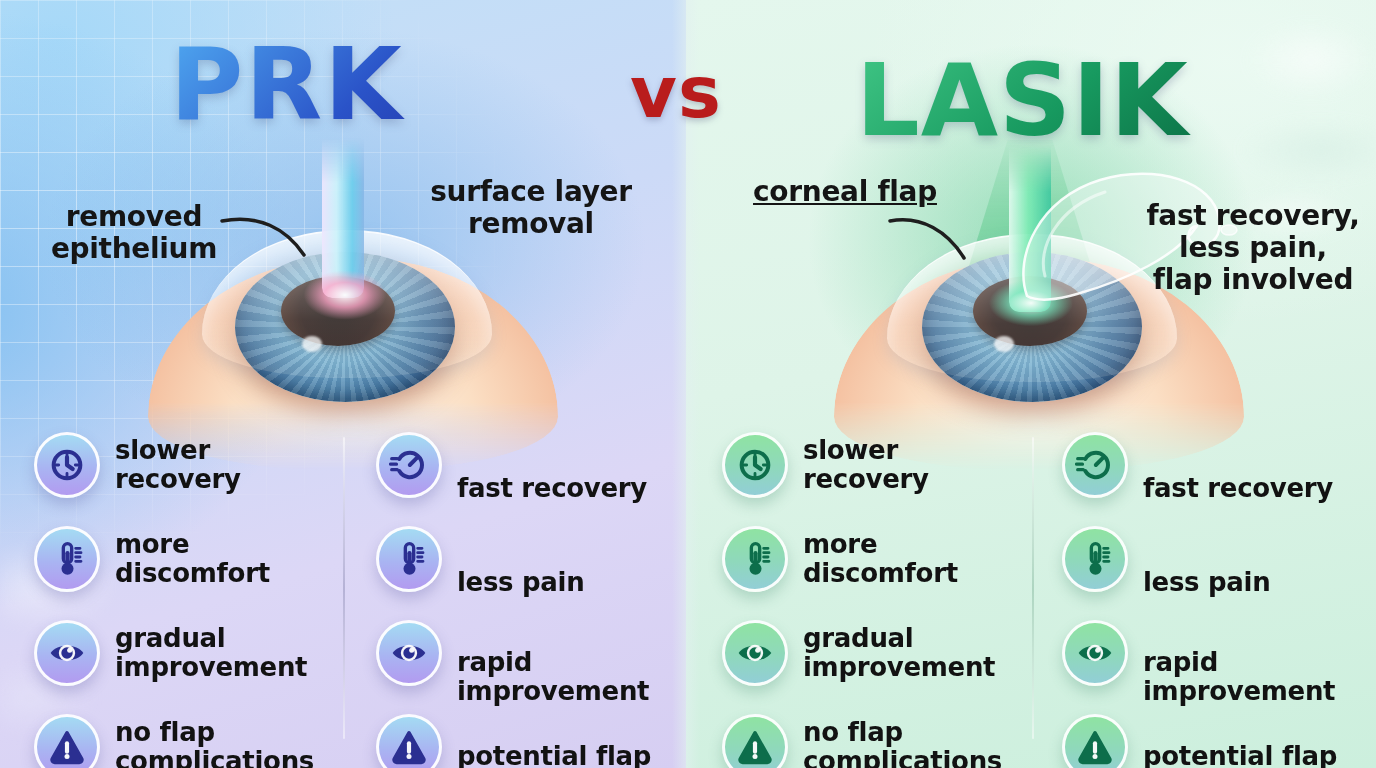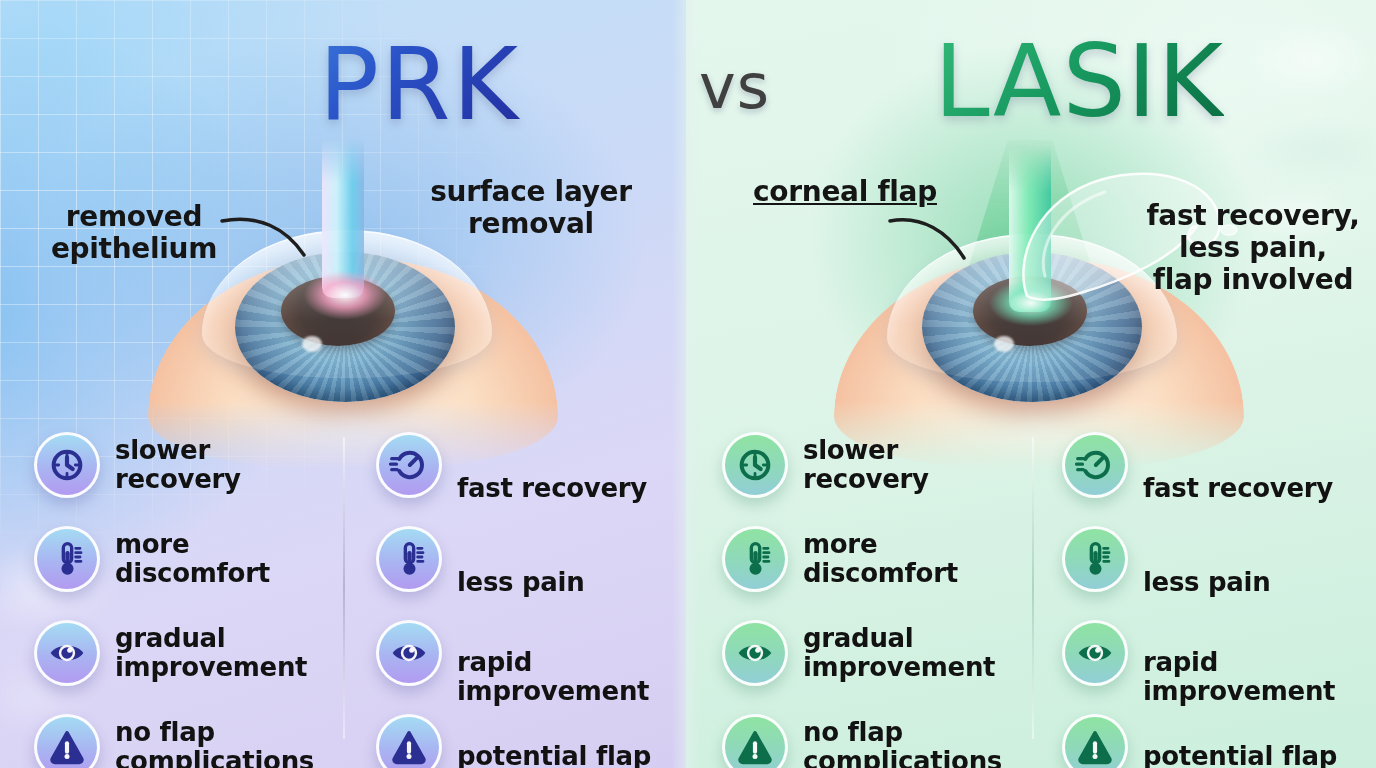--- a/index.html
+++ b/index.html
@@ -36,28 +36,28 @@
     background:
       radial-gradient(95px 55px at 165px 60px, rgba(255,255,255,.85), transparent 70%),
       radial-gradient(120px 45px at 175px 150px, rgba(214,238,228,.95), transparent 70%),
       radial-gradient(90px 35px at 150px 215px, rgba(255,255,255,.75), transparent 70%); }
   .ghost-bl { left:0; bottom:0; width:200px; height:260px; z-index:1; opacity:.5; filter:blur(9px);
     background:
       radial-gradient(110px 60px at 40px 80px, rgba(255,255,255,.8), transparent 70%),
       radial-gradient(90px 50px at 30px 190px, rgba(235,235,250,.9), transparent 70%); }
 
   
-  .title { z-index:3; font-weight:400; text-align:right; letter-spacing:2px;
+  .title { z-index:3; font-weight:700; text-align:left; letter-spacing:2px;
     filter:drop-shadow(0 4px 5px rgba(40,50,100,.22)); }
   .t-prk  { left:170px; top:26px; width:350px; font-size:100px;
     background:linear-gradient(135deg,#4da3ee 5%,#2a53c8 55%,#232c9e 100%);
     -webkit-background-clip:text; background-clip:text; -webkit-text-fill-color:transparent; color:#2a53c8; }
-  .t-vs   { left:630px; top:50px; width:140px; font-size:62px; color:#404040; letter-spacing:1px;
+  .t-vs   { left:630px; top:50px; width:140px; font-size:72px; color:#b91c1c; letter-spacing:1px;
     filter:drop-shadow(0 3px 3px rgba(40,40,90,.25)); }
-  .t-lasik{ left:856px; top:23px; width:368px; font-size:100px; letter-spacing:1px;
+  .t-lasik{ left:856px; top:42px; width:368px; font-size:100px; letter-spacing:1px;
     background:linear-gradient(140deg,#41c786 0%,#17995f 55%,#0a6b42 100%);
     -webkit-background-clip:text; background-clip:text; -webkit-text-fill-color:transparent; color:#17995f; }
 
   
   .mound { width:410px; height:212px; z-index:4;
     border-radius:50% 50% 46% 46% / 78% 78% 26% 26%;
     background:radial-gradient(ellipse at 50% 78%, #fff6ea 0%, #fbdfc4 42%, #f3bb9a 78%, #eeab8d 100%);
     -webkit-mask-image:linear-gradient(180deg,#000 68%, transparent 100%);
     mask-image:linear-gradient(180deg,#000 68%, transparent 100%); }
   .m-l { left:148px; top:258px; } .m-r { left:834px; top:258px; }

